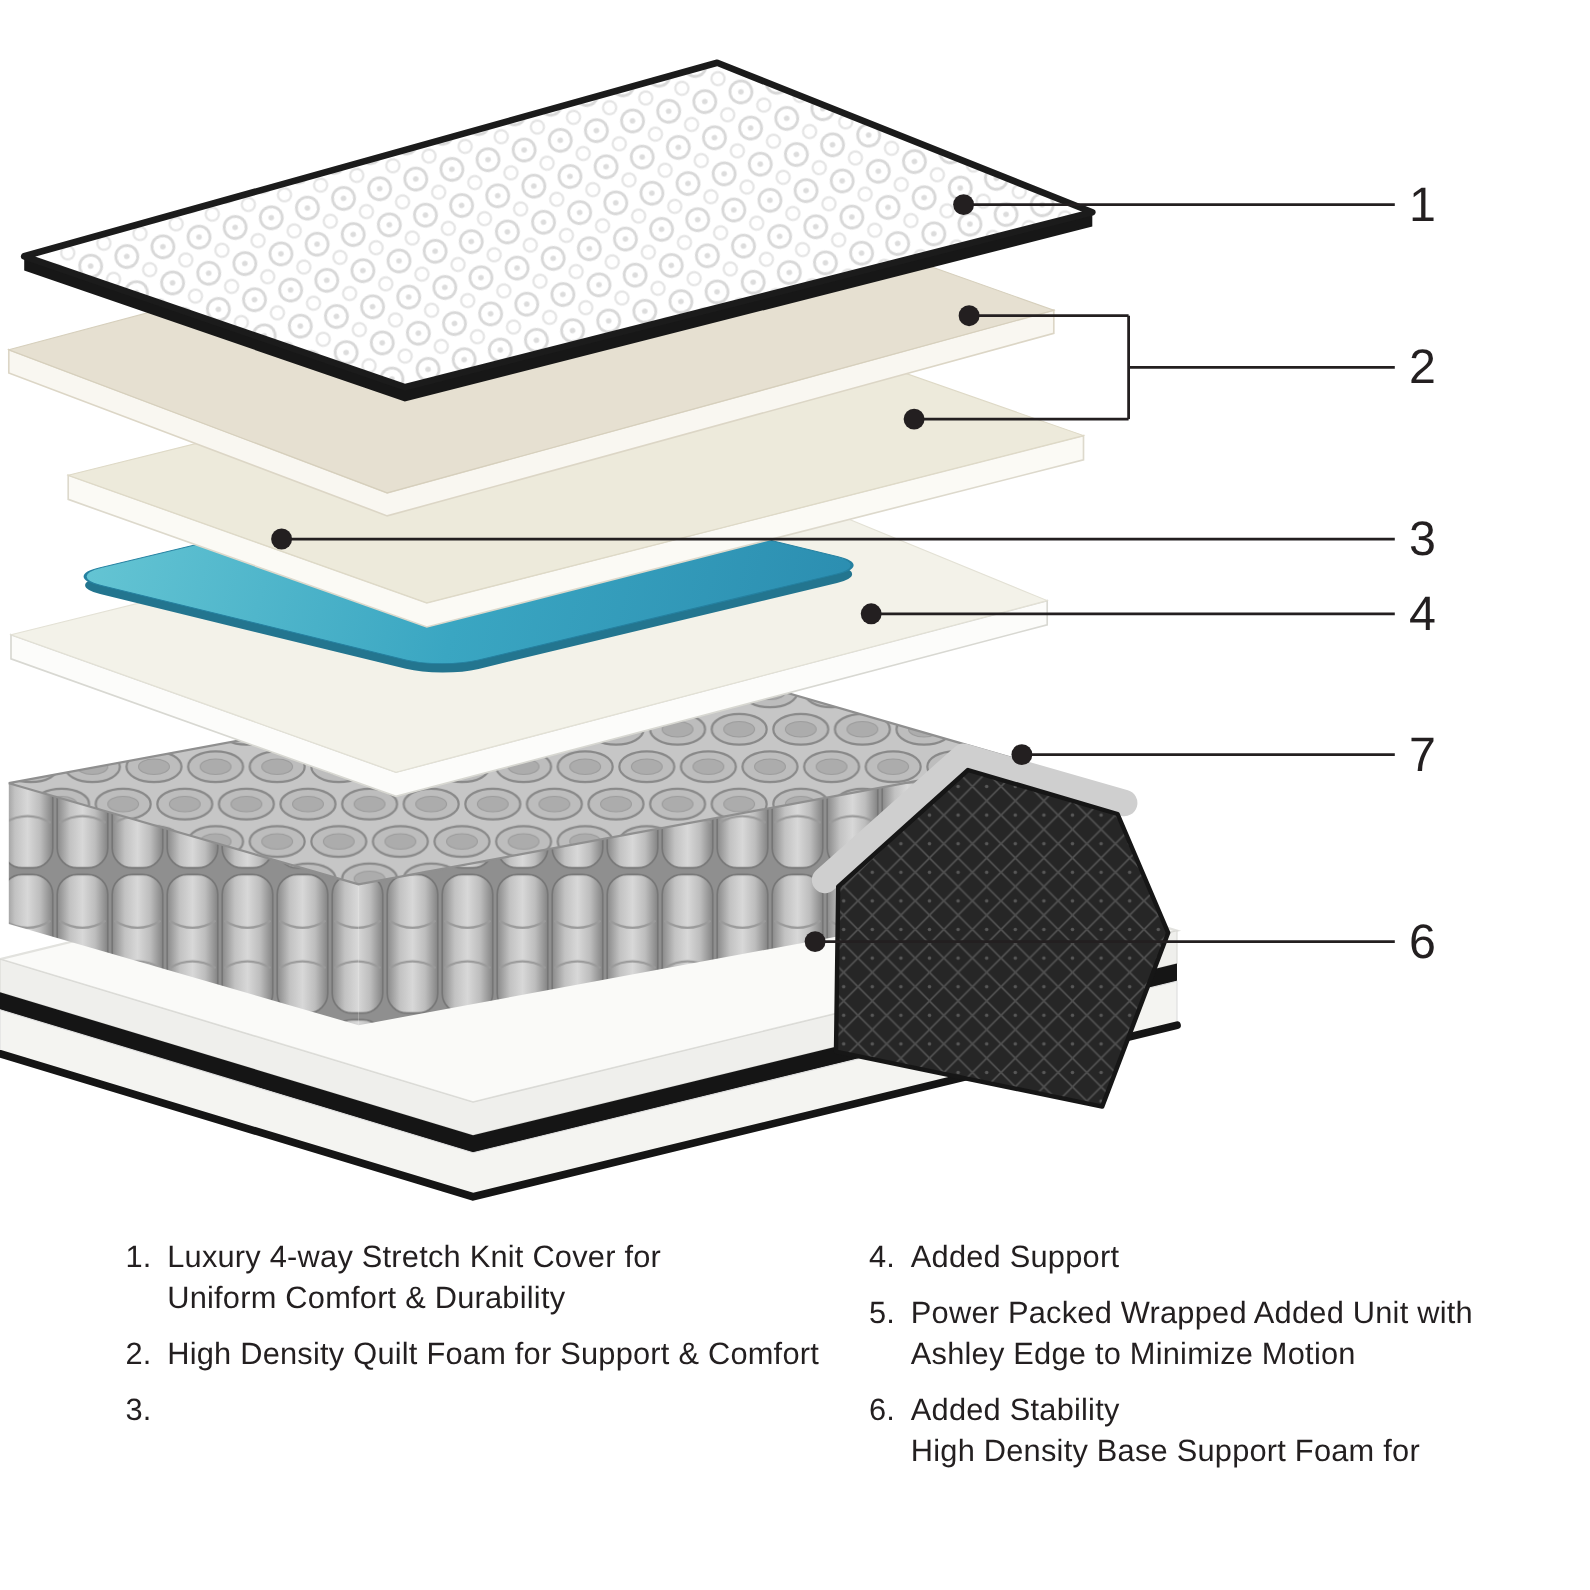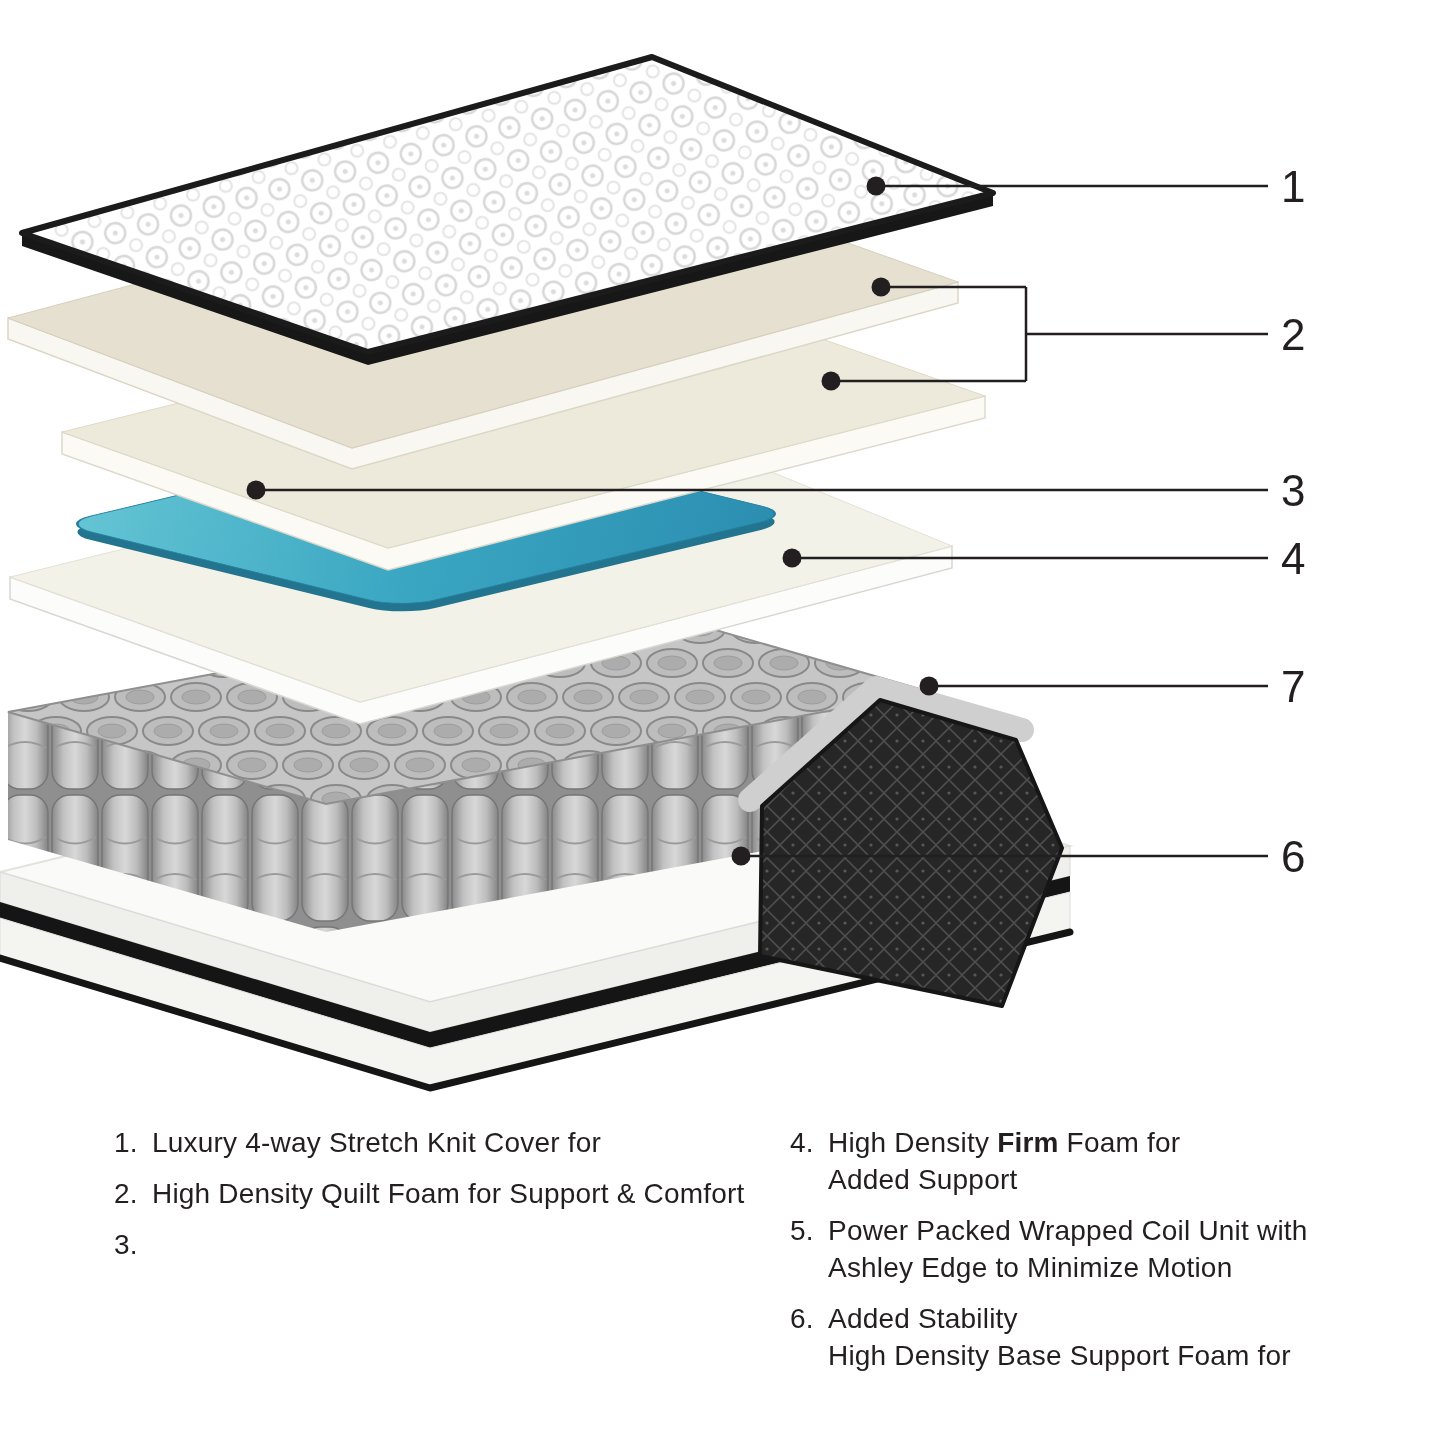--- a/index.html
+++ b/index.html
@@ -153,20 +153,21 @@
 </svg>
 </div>
 
 <div class="legend">
   <div class="col col-left">
 
     <div class="item">
       <span class="num">1.</span>
       <span class="txt">
         <span class="line">Luxury 4-way Stretch Knit Cover for</span>
+        <span class="line">Uniform Comfort &amp; Durability</span>
       </span>
     </div>
 
     <div class="item">
       <span class="num">2.</span>
       <span class="txt">
         <span class="line">High Density Quilt Foam for Support &amp; Comfort</span>
       </span>
     </div>
 
@@ -175,29 +176,28 @@
       <span class="txt">
       </span>
     </div>
 
   </div>
   <div class="col col-right">
 
     <div class="item">
       <span class="num">4.</span>
       <span class="txt">
-        <span class="line"><span>High Density </span><b>Firm</b><span> Foam for</span></span>
         <span class="line">Added Support</span>
       </span>
     </div>
 
     <div class="item">
       <span class="num">5.</span>
       <span class="txt">
-        <span class="line">Power Packed Wrapped Coil Unit with</span>
+        <span class="line">Power Packed Wrapped Added Unit with</span>
         <span class="line">Ashley Edge to Minimize Motion</span>
       </span>
     </div>
 
     <div class="item">
       <span class="num">6.</span>
       <span class="txt">
         <span class="line">Added Stability</span>
         <span class="line">High Density Base Support Foam for</span>
       </span>

